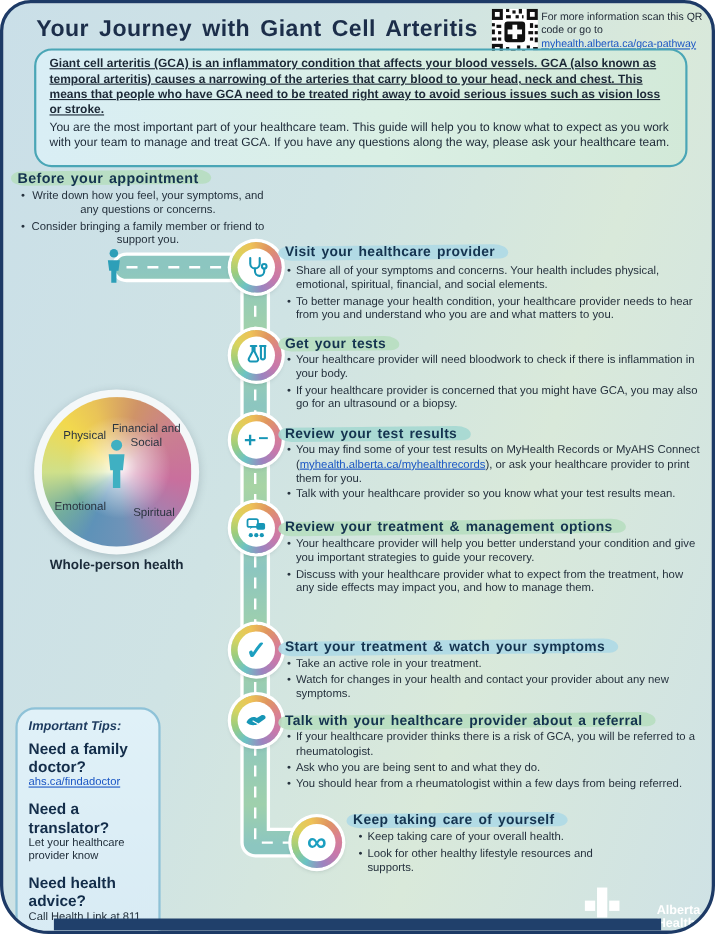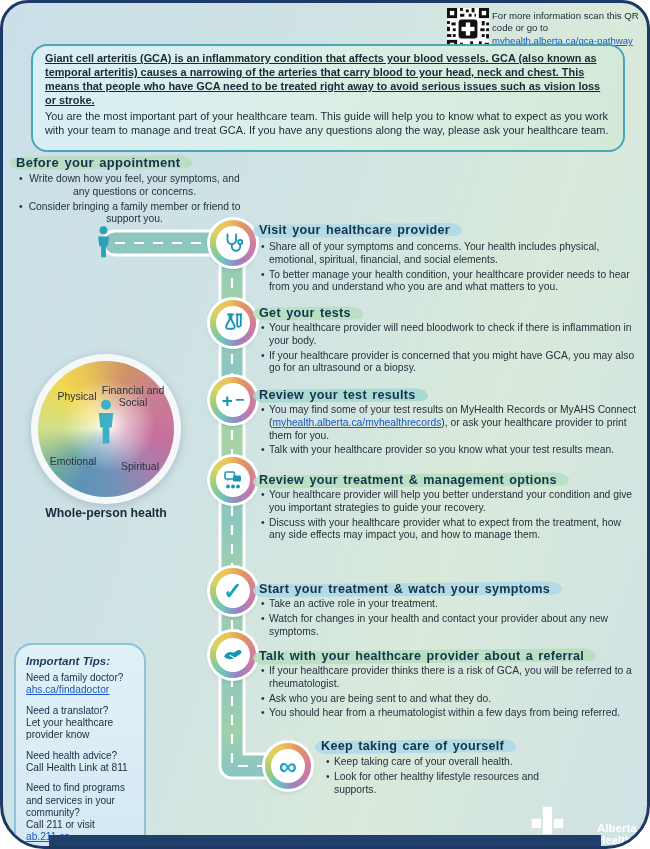--- a/index.html
+++ b/index.html
@@ -49,32 +49,33 @@
     background:
       radial-gradient(circle at 52% 47%, rgba(255,255,255,.95) 0%, rgba(255,255,255,.55) 16%, rgba(255,255,255,0) 46%),
       conic-gradient(from 205deg at 50% 50%, #5e92b8, #73ad9e 8%, #cfe08a 18%, #f2d94e 30%, #e9c358 38%, #cf9368 48%, #ca8090 58%, #c96f9d 70%, #a77fae 80%, #6f93b8 91%, #5e92b8);}
   .wlabel{position:absolute;font-size:10.5px;color:#2a3440;text-align:center;}
   .wcap{left:28px;top:503px;width:150px;text-align:center;font-weight:bold;font-size:12.3px;color:#1b2b3a;}
   
   .tips{left:11px;top:640px;width:132px;box-sizing:border-box;min-height:192px;
     border:2px solid #8ec2d8;border-radius:18px;padding:9px 10px;
     background:linear-gradient(180deg,#e0f1f8 0%,#d4e8f2 100%);color:#1c3a5f;}
   .tips .t-title{font-weight:bold;font-style:italic;font-size:11.6px;margin-bottom:5px;}
-  .tips .q{font-weight:normal;font-size:10px;line-height:1.22;color:#132d4a;}
+  .tips .q{font-weight:bold;font-size:14px;line-height:1.22;color:#132d4a;}
   .tips .a{font-size:10.2px;line-height:1.22;color:#22303c;margin-bottom:8px;}
   
   .bottombar{left:46px;right:46px;bottom:0;height:11px;background:#20406b;}
   .logo-text{font-weight:bold;color:#ffffff;font-size:11.5px;line-height:1.05;}
   svg{display:block;}
 </style>
 </head>
 <body>
 
 <div class="page">
 
+  <div class="abs title">Your Journey with Giant Cell Arteritis</div>
 
   <div class="abs" style="left:444px;top:5px;">
     <svg width="42" height="42" viewBox="0 0 29 29">
       <rect x="0" y="0" width="29" height="29" fill="#fff"></rect>
       <g fill="#111">
         <rect x="0" y="0" width="7" height="7"></rect>
           <rect x="22" y="0" width="7" height="7"></rect>
           <rect x="0" y="22" width="7" height="7"></rect>
         <rect x="9" y="0" width="2" height="2"></rect>
           <rect x="13" y="1" width="2" height="2"></rect>

